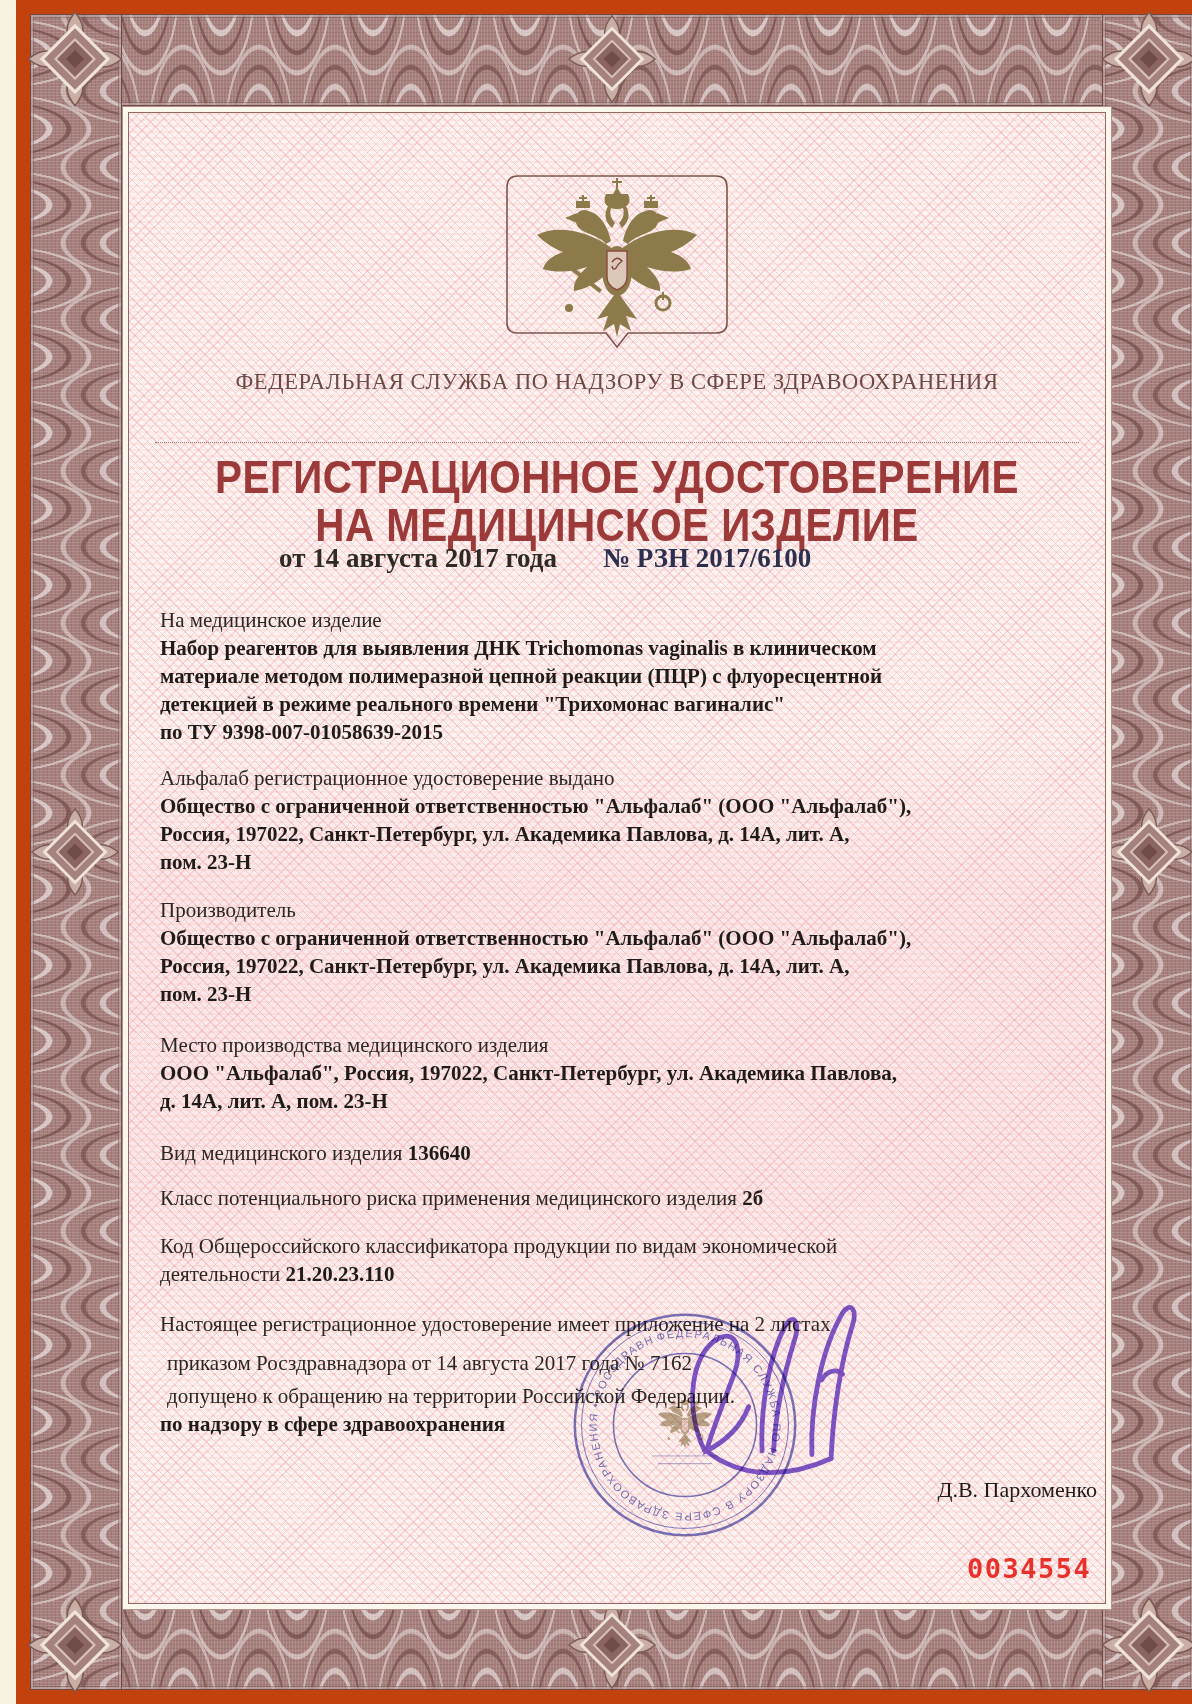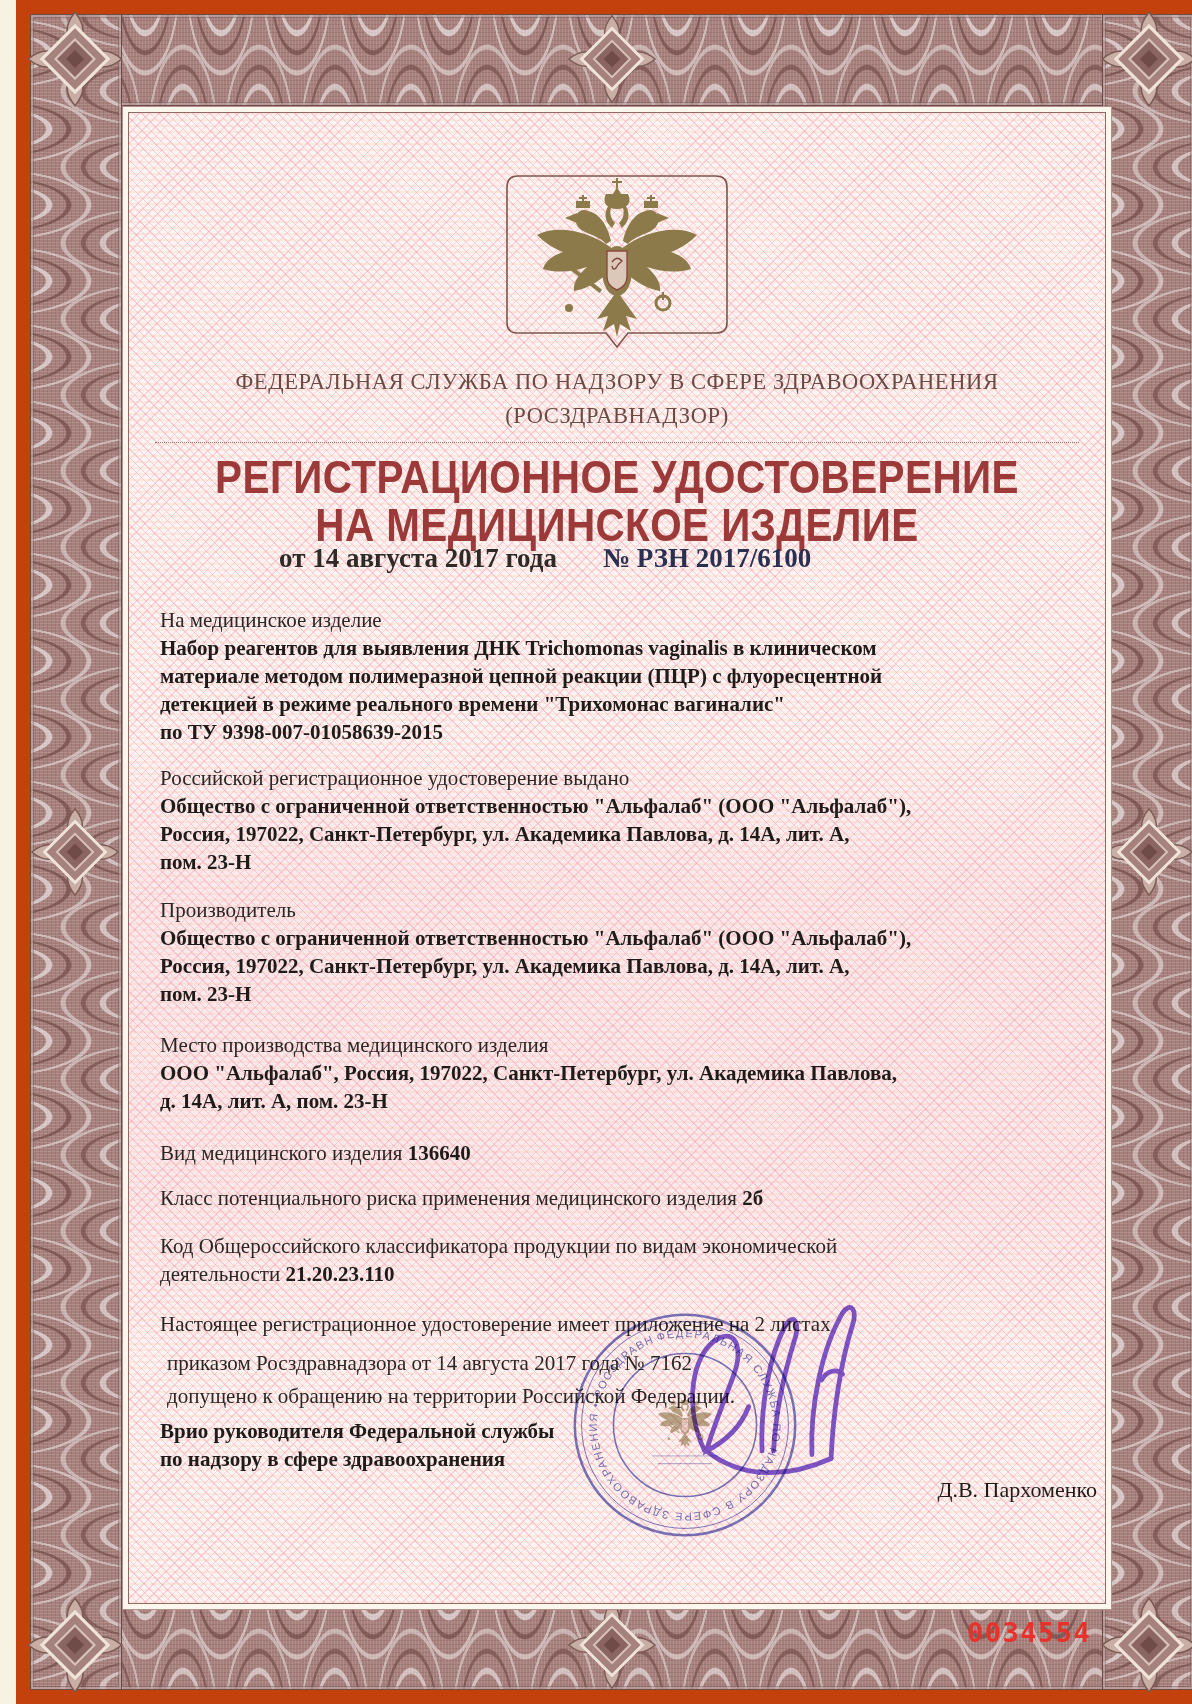--- a/index.html
+++ b/index.html
@@ -62,21 +62,21 @@
   .bodytxt{position:absolute;left:31px;top:493px;width:856px;font-size:21px;line-height:28px;color:#2a2624;}
   .bodytxt p{margin:0;}
   .b{font-weight:bold;color:#1e1b19;}
   .pre{white-space:pre-line;}
   .ind{padding-left:7px;}
   .mt5{margin-top:5px!important;} .mt7{margin-top:7px!important;} .mt11{margin-top:11px!important;}
   .mt16{margin-top:16px!important;} .mt17{margin-top:17px!important;} .mt18{margin-top:18px!important;}
   .mt20{margin-top:20px!important;} .mt22{margin-top:22px!important;} .mt23{margin-top:23px!important;} .mt24{margin-top:24px!important;}
 
   .signer{position:absolute;right:8px;top:1364px;font-weight:normal;font-size:22px;color:#1e1b19;white-space:nowrap;}
-  .serial{position:absolute;left:838px;top:1504px;font-family:"DejaVu Sans Mono",monospace;
+  .serial{position:absolute;left:838px;top:1440px;font-family:"DejaVu Sans Mono",monospace;
     font-weight:bold;font-size:27px;letter-spacing:1.5px;color:#e8312a;}
 
   .stamp{position:absolute;left:440px;top:1196px;opacity:.82;mix-blend-mode:multiply;}
   .signature{position:absolute;left:520px;top:1150px;mix-blend-mode:multiply;}
   .defs{position:absolute;width:0;height:0;overflow:hidden;}
 </style>
 </head>
 <body>
 
 <svg class="defs" aria-hidden="true">
@@ -152,38 +152,37 @@
     </svg>
 
   <div class="panel">
 
     <svg class="emblem" width="234" height="182" viewBox="0 0 234 182">
       <path d="M7,16 Q7,5 18,5 H216 Q227,5 227,16 V152 Q227,162 216,162 H128 L117,176 L106,162 H18 Q7,162 7,152 Z" fill="none" stroke="#7d554a" stroke-width="1.6"></path>
       <use href="#eagle" x="17" y="6" width="200" height="170"></use>
     </svg>
 
     <div class="agency agency1">ФЕДЕРАЛЬНАЯ СЛУЖБА ПО НАДЗОРУ В СФЕРЕ ЗДРАВООХРАНЕНИЯ</div>
-    <div class="agency agency2">(РОСЗДРАВНАДЗОР)</div>
     <div class="divider"></div>
 
     <div class="title title1">РЕГИСТРАЦИОННОЕ УДОСТОВЕРЕНИЕ</div>
     <div class="title title2">НА МЕДИЦИНСКОЕ ИЗДЕЛИЕ</div>
 
     <div class="daterow">
       <span>от  14 августа 2017 года</span><span class="regnum">№  РЗН 2017/6100</span>
     </div>
 
     <div class="bodytxt">
       <p>На медицинское изделие</p>
       <p class="b pre">Набор реагентов для выявления ДНК Trichomonas vaginalis в клиническом
 материале методом полимеразной цепной реакции (ПЦР) с флуоресцентной
 детекцией в режиме реального времени "Трихомонас вагиналис"</p>
       <p class="b">по ТУ 9398-007-01058639-2015</p>
 
-      <p class="mt18">Российской регистрационное удостоверение выдано</p>
+      <p class="mt18">Альфалаб регистрационное удостоверение выдано</p>
       <p class="b pre">Общество с ограниченной ответственностью "Альфалаб" (ООО "Альфалаб"),
 Россия, 197022, Санкт-Петербург, ул. Академика Павлова, д. 14А, лит. А,
 пом. 23-Н</p>
 
       <p class="mt20">Производитель</p>
       <p class="b pre">Общество с ограниченной ответственностью "Альфалаб" (ООО "Альфалаб"),
 Россия, 197022, Санкт-Петербург, ул. Академика Павлова, д. 14А, лит. А,
 пом. 23-Н</p>
 
       <p class="mt23">Место производства медицинского изделия</p>
@@ -195,21 +194,20 @@
 
       <p class="mt17"><span>Класс потенциального риска применения медицинского изделия</span> <span class="b">2б</span></p>
 
       <p class="mt20"><span class="pre">Код Общероссийского классификатора продукции по видам экономической
 деятельности </span><span class="b">21.20.23.110</span></p>
 
       <p class="mt22">Настоящее регистрационное удостоверение имеет приложение на 2 листах</p>
       <p class="mt11 ind">приказом Росздравнадзора от 14 августа 2017 года № 7162</p>
       <p class="mt5 ind">допущено к обращению на территории Российской Федерации.</p>
 
-      <p class="b mt7">Врио руководителя Федеральной службы</p>
       <p class="b">по надзору в сфере здравоохранения</p>
     </div>
 
     <svg class="stamp" width="232" height="232" viewBox="0 0 240 240">
       <g stroke="#5b5cba" fill="none">
         <circle cx="120" cy="120" r="114" stroke-width="2.6"></circle>
         <circle cx="120" cy="120" r="107" stroke-width="1"></circle>
         <circle cx="120" cy="120" r="74" stroke-width="1.6"></circle>
       </g>
       <defs>

